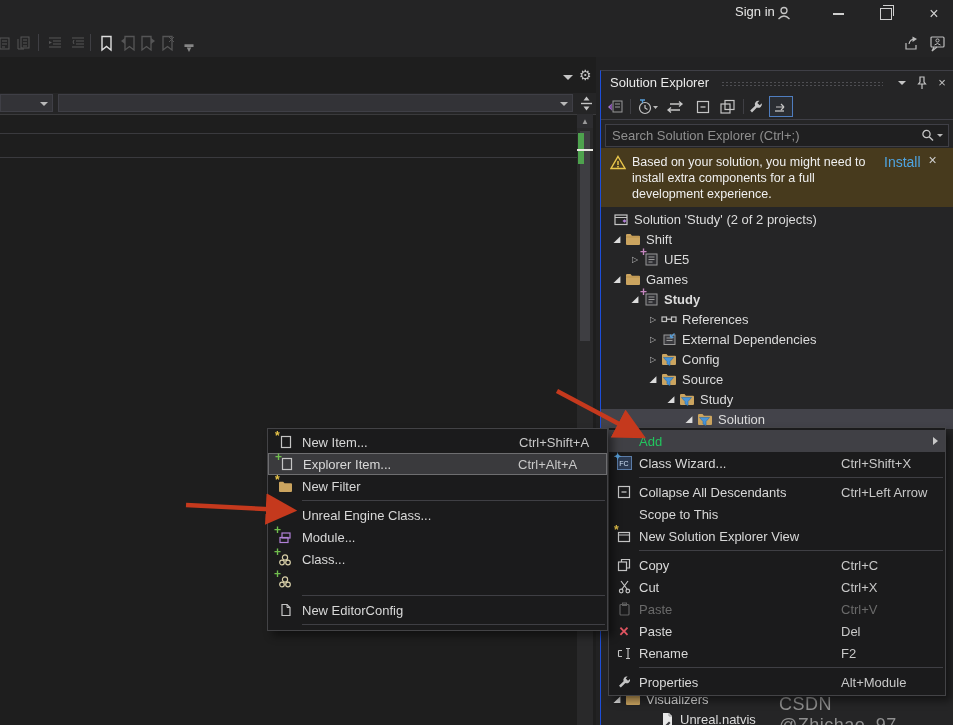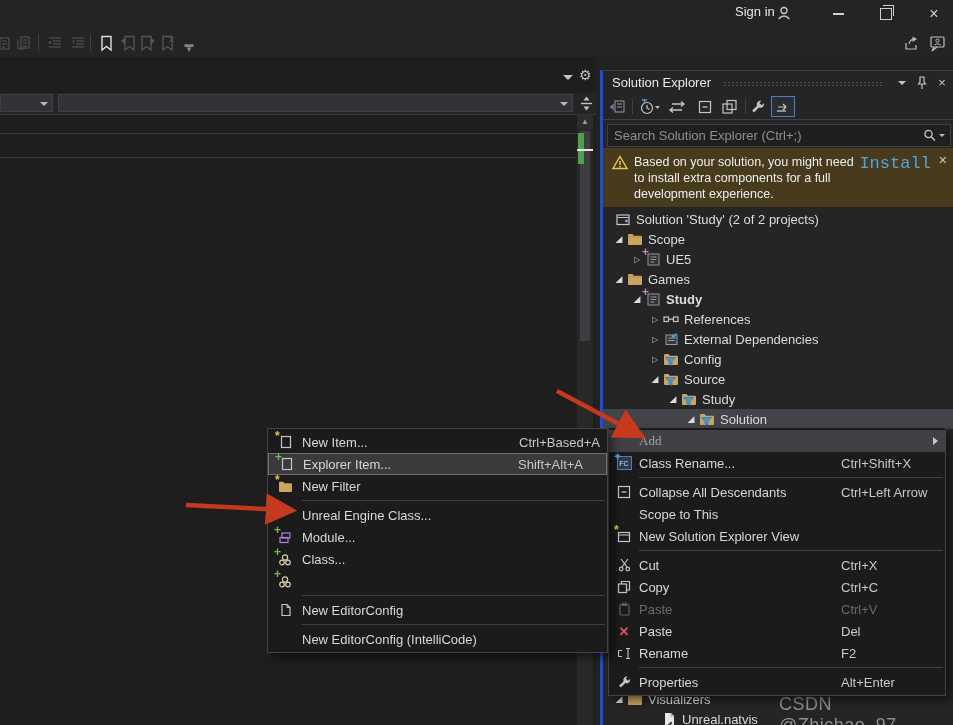--- a/index.html
+++ b/index.html
@@ -34,39 +34,39 @@
   .combo .caret{position:absolute;right:4px;top:7px;width:0;height:0;border-left:4px solid transparent;border-right:4px solid transparent;border-top:4px solid #B9B9B9;}
   .splitbtn{position:absolute;left:577px;top:0px;width:19px;height:20px;display:flex;align-items:center;justify-content:center;}
   .cur-line{position:absolute;left:0;top:76px;width:577px;height:23px;border-top:1px solid #3A3A3E;border-bottom:1px solid #3A3A3E;}
   .vscroll{position:absolute;left:577px;top:57px;width:16px;height:611px;background:#29292A;}
   .vscroll .up{height:14px;display:flex;align-items:center;justify-content:center;font-size:8px;color:#999;background:#2D2D30;}
   .vthumb{position:absolute;left:3px;top:17px;width:10px;height:210px;background:#3E3E42;}
   .vgreen{position:absolute;left:1px;top:19px;width:6px;height:31px;background:var(--green-mark,#4EA24E);}
   .vcaret{position:absolute;left:0;top:35px;width:16px;height:2px;background:#E8E8E2;}
 
   
-  .solexp{position:absolute;left:600px;top:70px;width:353px;height:655px;background:#252526;border-left:3px solid #1d4ed8;border-top:1px solid #3F3F46;box-sizing:border-box;font-size:13px;}
+  .solexp{position:absolute;left:600px;top:70px;width:353px;height:655px;background:#252526;border-left:1px solid #1d4ed8;border-top:1px solid #3F3F46;box-sizing:border-box;font-size:13px;}
   .se-title{position:absolute;left:0;top:0;width:100%;height:23px;display:flex;align-items:center;}
   .se-title-label{margin-left:9px;color:#EAEAEA;white-space:nowrap;}
   .se-grip{flex:1;height:6px;margin:2px 10px 0 12px;background-image:radial-gradient(#4E4E52 32%,transparent 36%);background-size:4px 3px;}
   .se-tbtn{width:18px;height:18px;display:flex;align-items:center;justify-content:center;color:#C5C5C5;margin-right:2px;}
   .se-dd{width:0;height:0;border-left:4px solid transparent;border-right:4px solid transparent;border-top:4px solid #C5C5C5;}
   .se-toolbar{position:absolute;left:0;top:23px;width:100%;height:26px;border-bottom:1px solid #3F3F46;box-sizing:border-box;}
   .seico{position:absolute;top:3px;width:20px;height:20px;display:flex;align-items:center;justify-content:center;color:#C5C5C5;}
   .sesep{position:absolute;top:5px;width:1px;height:15px;background:#3F3F44;}
   .preview-box{position:absolute;left:168px;top:2px;width:24px;height:21px;border:1px solid #4F7DBE;background:#2A2D32;box-sizing:border-box;display:flex;align-items:center;justify-content:center;}
   .se-search{position:absolute;left:4px;top:53px;width:344px;height:23px;background:#1F1F20;border:1px solid #3F3F46;box-sizing:border-box;display:flex;align-items:center;}
   .se-search input{flex:1;background:transparent;border:none;outline:none;color:#C8C8C8;font-size:13px;font-family:"Liberation Sans",sans-serif;padding:0 0 0 6px;}
   .se-search input::placeholder{color:#8F8F8F;}
   .se-search .mag{margin-right:2px;}
   .se-search .sdd{width:0;height:0;border-left:3.5px solid transparent;border-right:3.5px solid transparent;border-top:3.5px solid #B9B9B9;margin-right:5px;}
   .infobar{position:absolute;left:0;top:77px;width:100%;height:59px;background:var(--infobar-bg,#473A1D);display:flex;}
   .ib-warn{margin:7px 6px 0 9px;}
   .ib-msg{width:252px;margin-top:6px;font-size:12.5px;line-height:16px;color:#EFEFEF;}
-  .ib-install{margin-top:6px;font-size:17px;color:var(--accent-blue,#4FA4E0);white-space:nowrap;font-family:Liberation Mono, monospace;}
+  .ib-install{margin-top:6px;font-size:14px;color:var(--accent-blue,#4FA4E0);white-space:nowrap;}
   .ib-close{margin:4px 6px 0 8px;color:#CFCFCF;font-size:14px;}
 
   
   .tree{position:absolute;left:0;top:138px;width:100%;}
   .trow{position:relative;height:20px;display:flex;align-items:center;white-space:nowrap;}
   .trow.sel{background:var(--selection-gray,#3F3F46);}
   .tsp{display:inline-block;height:1px;}
   .arr{width:16px;text-align:center;font-size:8px;color:#B8B8B8;flex:0 0 16px;}
   .arr.exp{color:#DCDCDC;font-size:9px;}
   .ticon{width:16px;height:16px;flex:0 0 16px;margin-right:5px;display:flex;align-items:center;justify-content:center;position:relative;}
@@ -79,21 +79,21 @@
   
   .menu{position:absolute;background:var(--menu-bg,#1B1B1C);border:1px solid #434346;box-sizing:border-box;box-shadow:5px 5px 8px rgba(0,0,0,.45);z-index:60;font-size:13px;color:#D8D8D8;padding:2px 0;}
   .ctx{left:608px;top:427px;width:338px;}
   .sub{left:267px;top:428px;width:341px;}
   .mi{position:relative;height:22px;display:flex;align-items:center;box-sizing:border-box;}
   .mi .mic{width:30px;flex:0 0 30px;display:flex;align-items:center;justify-content:center;}
   .mi .mlabel{flex:1;}
   .mi .mshort{width:104px;flex:0 0 104px;text-align:left;color:#C8C8C8;}
   .sub .mi .mshort{width:88px;flex:0 0 88px;}
   .sub .mi .mic{width:34px;flex:0 0 34px;}
-  .mi.selected{background:var(--menu-highlight,#404045);color:#a3a3a3;font-family:Liberation Serif, serif;}
+  .mi.selected{background:var(--menu-highlight,#404045);color:#22c55e;}
   .mi.hovered{background:#3A3A3D;border:1px solid #6E6E70;}
   .mi.disabled .mlabel,.mi.disabled .mshort{color:#6A6A6A;}
   .msep{height:1px;background:#3F3F44;margin:3px 2px 3px 30px;}
   .sub .msep{margin-left:34px;}
   .subarrow{position:absolute;right:7px;top:7px;width:0;height:0;border-top:4px solid transparent;border-bottom:4px solid transparent;border-left:5px solid #C8C8C8;}
   .star{position:absolute;left:-2px;top:-5px;color:var(--star-yellow,#E8C54A);font-size:12px;font-weight:bold;}
   .gplus{position:absolute;left:-3px;top:-6px;color:var(--plus-green,#71BE4E);font-size:12px;font-weight:bold;}
   .micon-rel{position:relative;width:16px;height:16px;display:flex;align-items:center;justify-content:center;}
   .delx{color:var(--delete-red,#E05561);font-size:13px;font-weight:bold;}
   .fcbox{width:13px;height:12px;background:#2B3A52;border:1px solid #5B7CA8;color:#CFE0F5;font-size:7px;display:flex;align-items:center;justify-content:center;position:relative;}
@@ -329,21 +329,21 @@
 
       <div class="trow">
         <span class="tsp" style="width:8px"></span>
         <span class="arr exp">◢</span>
         <span class="ticon">
           <svg width="16" height="14" viewBox="0 0 16 14">
               <path d="M1 3.2q0-1.1 1.1-1.1h3.4l1.4 1.6H14q1 0 1 1V12q0 1-1 1H2q-1 0-1-1z" fill="#CBA45F"></path>
               <path d="M1 5h14" stroke="#B8914C"></path>
             </svg>
         </span>
-        <span class="tlabel">Scope</span>
+        <span class="tlabel">Shift</span>
       </div>
 
       <div class="trow">
         <span class="tsp" style="width:26px"></span>
         <span class="arr">▷</span>
         <span class="ticon">
           <span class="micon-rel">
               <svg width="13" height="13" viewBox="0 0 13 13">
                 <rect x="1" y="1" width="11" height="11" fill="#2F2F33" stroke="#9a9a9a"></rect>
                 <path d="M3.5 4h6M3.5 6.5h6M3.5 9h4" stroke="#9a9a9a"></path>
@@ -503,21 +503,21 @@
     <div class="mi selected">
       <span class="mic"></span>
       <span class="mlabel">Add</span>
       <span class="mshort"></span>
       <span class="subarrow"></span>
     </div>
     <div class="mi">
       <span class="mic">
           <span class="fcbox">FC<span class="fcspark">✦</span></span>
         </span>
-      <span class="mlabel">Class Rename...</span>
+      <span class="mlabel">Class Wizard...</span>
       <span class="mshort">Ctrl+Shift+X</span>
     </div>
     <div class="msep"></div>
     <div class="mi">
       <span class="mic">
         <svg width="14" height="14" viewBox="0 0 14 14">
             <rect x="1.5" y="1.5" width="11" height="11" fill="none" stroke="#C5C5C5" stroke-width="1.2"></rect>
             <path d="M4.5 7h5" stroke="#C5C5C5" stroke-width="1.3"></path>
           </svg>
       </span>
@@ -538,39 +538,39 @@
             </svg>
             <span class="star">*</span>
           </span>
       </span>
       <span class="mlabel">New Solution Explorer View</span>
       <span class="mshort"></span>
     </div>
     <div class="msep"></div>
     <div class="mi">
       <span class="mic">
+        <svg width="14" height="14" viewBox="0 0 14 14">
+            <rect x="1.5" y="4" width="8" height="8.5" fill="none" stroke="#C5C5C5" stroke-width="1.2"></rect>
+            <path d="M4.5 4V1.5h8V10H9.5" fill="none" stroke="#C5C5C5" stroke-width="1.2"></path>
+          </svg>
+      </span>
+      <span class="mlabel">Copy</span>
+      <span class="mshort">Ctrl+C</span>
+    </div>
+    <div class="mi">
+      <span class="mic">
         <svg width="13" height="14" viewBox="0 0 13 14">
             <path d="M3 1l6 8M10 1L4 9" stroke="#C5C5C5" stroke-width="1.2"></path>
             <circle cx="3.2" cy="11" r="1.8" fill="none" stroke="#C5C5C5" stroke-width="1.2"></circle>
             <circle cx="9.8" cy="11" r="1.8" fill="none" stroke="#C5C5C5" stroke-width="1.2"></circle>
           </svg>
       </span>
       <span class="mlabel">Cut</span>
       <span class="mshort">Ctrl+X</span>
     </div>
-    <div class="mi">
-      <span class="mic">
-        <svg width="14" height="14" viewBox="0 0 14 14">
-            <rect x="1.5" y="4" width="8" height="8.5" fill="none" stroke="#C5C5C5" stroke-width="1.2"></rect>
-            <path d="M4.5 4V1.5h8V10H9.5" fill="none" stroke="#C5C5C5" stroke-width="1.2"></path>
-          </svg>
-      </span>
-      <span class="mlabel">Copy</span>
-      <span class="mshort">Ctrl+C</span>
-    </div>
     <div class="mi disabled">
       <span class="mic">
         <svg width="13" height="14" viewBox="0 0 13 14">
             <rect x="2" y="2.5" width="9" height="10.5" rx="1" fill="none" stroke="#5F5F5F" stroke-width="1.2"></rect>
             <rect x="4.5" y="1" width="4" height="2.5" fill="none" stroke="#5F5F5F"></rect>
           </svg>
       </span>
       <span class="mlabel">Paste</span>
       <span class="mshort">Ctrl+V</span>
     </div>
@@ -592,48 +592,48 @@
       <span class="mshort">F2</span>
     </div>
     <div class="msep"></div>
     <div class="mi">
       <span class="mic">
         <svg width="15" height="15" viewBox="0 0 15 15">
             <path d="M13 4a3.4 3.4 0 0 1-4.6 4L3.8 12.6 2 10.8l4.6-4.6A3.4 3.4 0 0 1 10.6 1.6L8.7 3.5 11 5.8z" fill="#C5C5C5"></path>
           </svg>
       </span>
       <span class="mlabel">Properties</span>
-      <span class="mshort">Alt+Enter</span>
+      <span class="mshort">Alt+Module</span>
     </div>
   </div>
 
   <div class="menu sub">
     <div class="mi">
       <span class="mic">
         <span class="micon-rel">
             <svg width="13" height="14" viewBox="0 0 13 14">
               <rect x="2.5" y="1.5" width="9" height="11" fill="none" stroke="#C5C5C5" stroke-width="1.2"></rect>
             </svg>
             <span class="star">*</span>
           </span>
       </span>
       <span class="mlabel">New Item...</span>
-      <span class="mshort">Ctrl+Based+A</span>
+      <span class="mshort">Ctrl+Shift+A</span>
     </div>
     <div class="mi hovered">
       <span class="mic">
         <span class="micon-rel">
             <svg width="13" height="14" viewBox="0 0 13 14">
               <rect x="2.5" y="1.5" width="9" height="11" fill="none" stroke="#C5C5C5" stroke-width="1.2"></rect>
             </svg>
             <span class="gplus">+</span>
           </span>
       </span>
       <span class="mlabel">Explorer Item...</span>
-      <span class="mshort">Shift+Alt+A</span>
+      <span class="mshort">Ctrl+Alt+A</span>
     </div>
     <div class="mi">
       <span class="mic">
         <span class="micon-rel">
             <svg width="15" height="13" viewBox="0 0 15 13">
               <path d="M1 2.8q0-1 1-1h3.2l1.3 1.5H13q1 0 1 1v6.7q0 1-1 1H2q-1 0-1-1z" fill="#CBA45F"></path>
             </svg>
             <span class="star">*</span>
           </span>
       </span>
@@ -691,25 +691,20 @@
       <span class="mic">
         <svg width="13" height="14" viewBox="0 0 13 14">
             <path d="M3 1.5h5l3 3v8H3z" fill="none" stroke="#C5C5C5" stroke-width="1.2"></path>
             <path d="M8 1.5v3h3" fill="none" stroke="#C5C5C5"></path>
           </svg>
       </span>
       <span class="mlabel">New EditorConfig</span>
       <span class="mshort"></span>
     </div>
     <div class="msep"></div>
-    <div class="mi">
-      <span class="mic"></span>
-      <span class="mlabel">New EditorConfig (IntelliCode)</span>
-      <span class="mshort"></span>
-    </div>
   </div>
 
   <svg class="overlay">
     <defs>
       <marker id="ah" markerWidth="7" markerHeight="7" refX="4.5" refY="3.5" orient="auto">
         <path d="M0 0 L7 3.5 L0 7 z" fill="#C5391D"></path>
       </marker>
     </defs>
     <line x1="557" y1="391" x2="636" y2="433" stroke="#C5391D" stroke-width="4.5" marker-end="url(#ah)"></line>
     <line x1="186" y1="505" x2="286" y2="510" stroke="#C5391D" stroke-width="4.5" marker-end="url(#ah)"></line>

